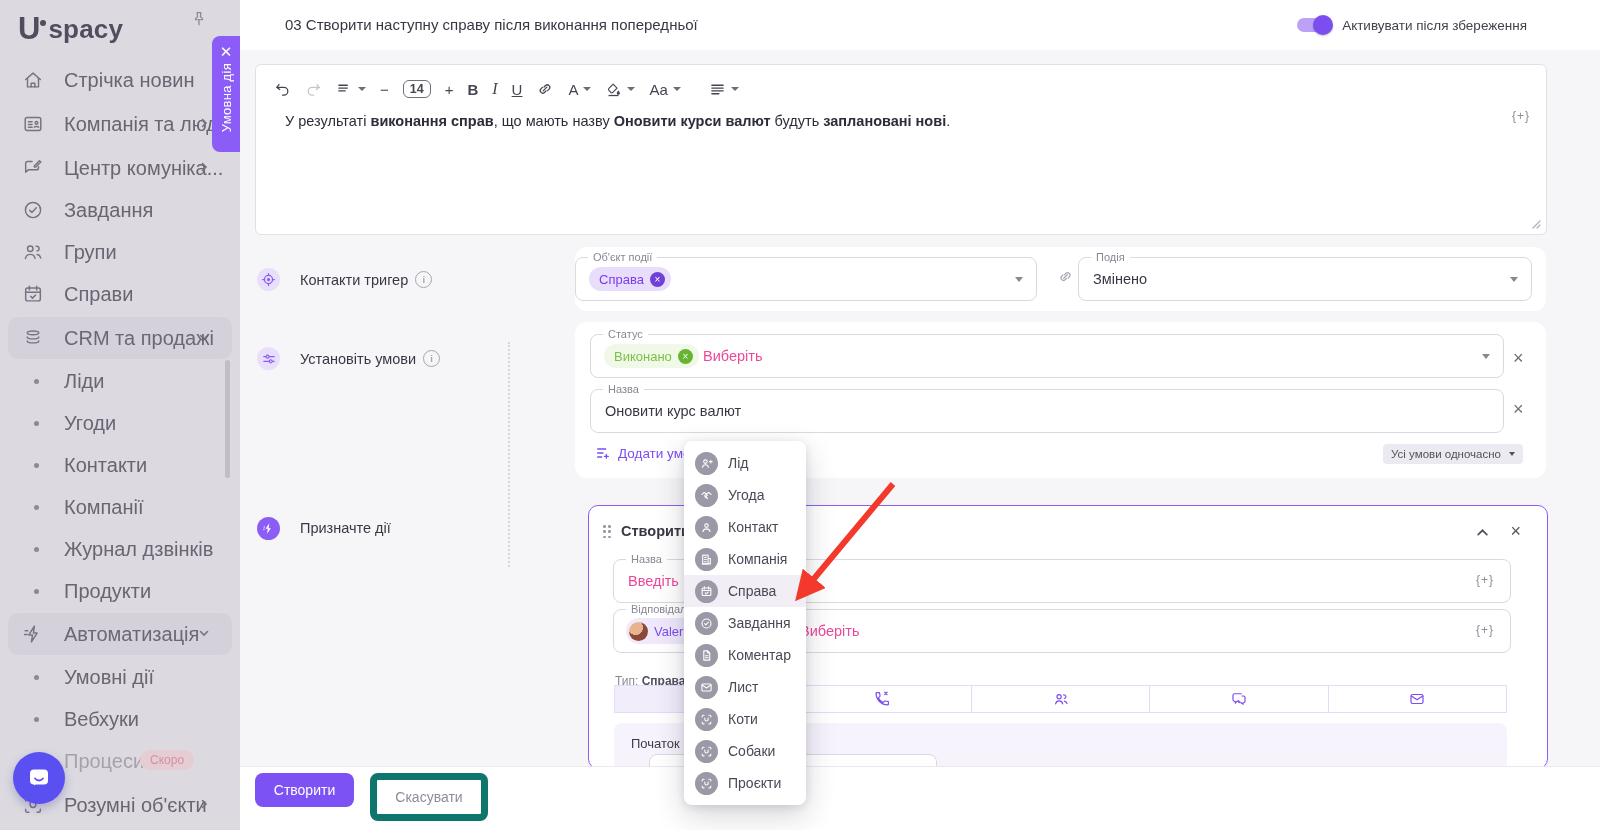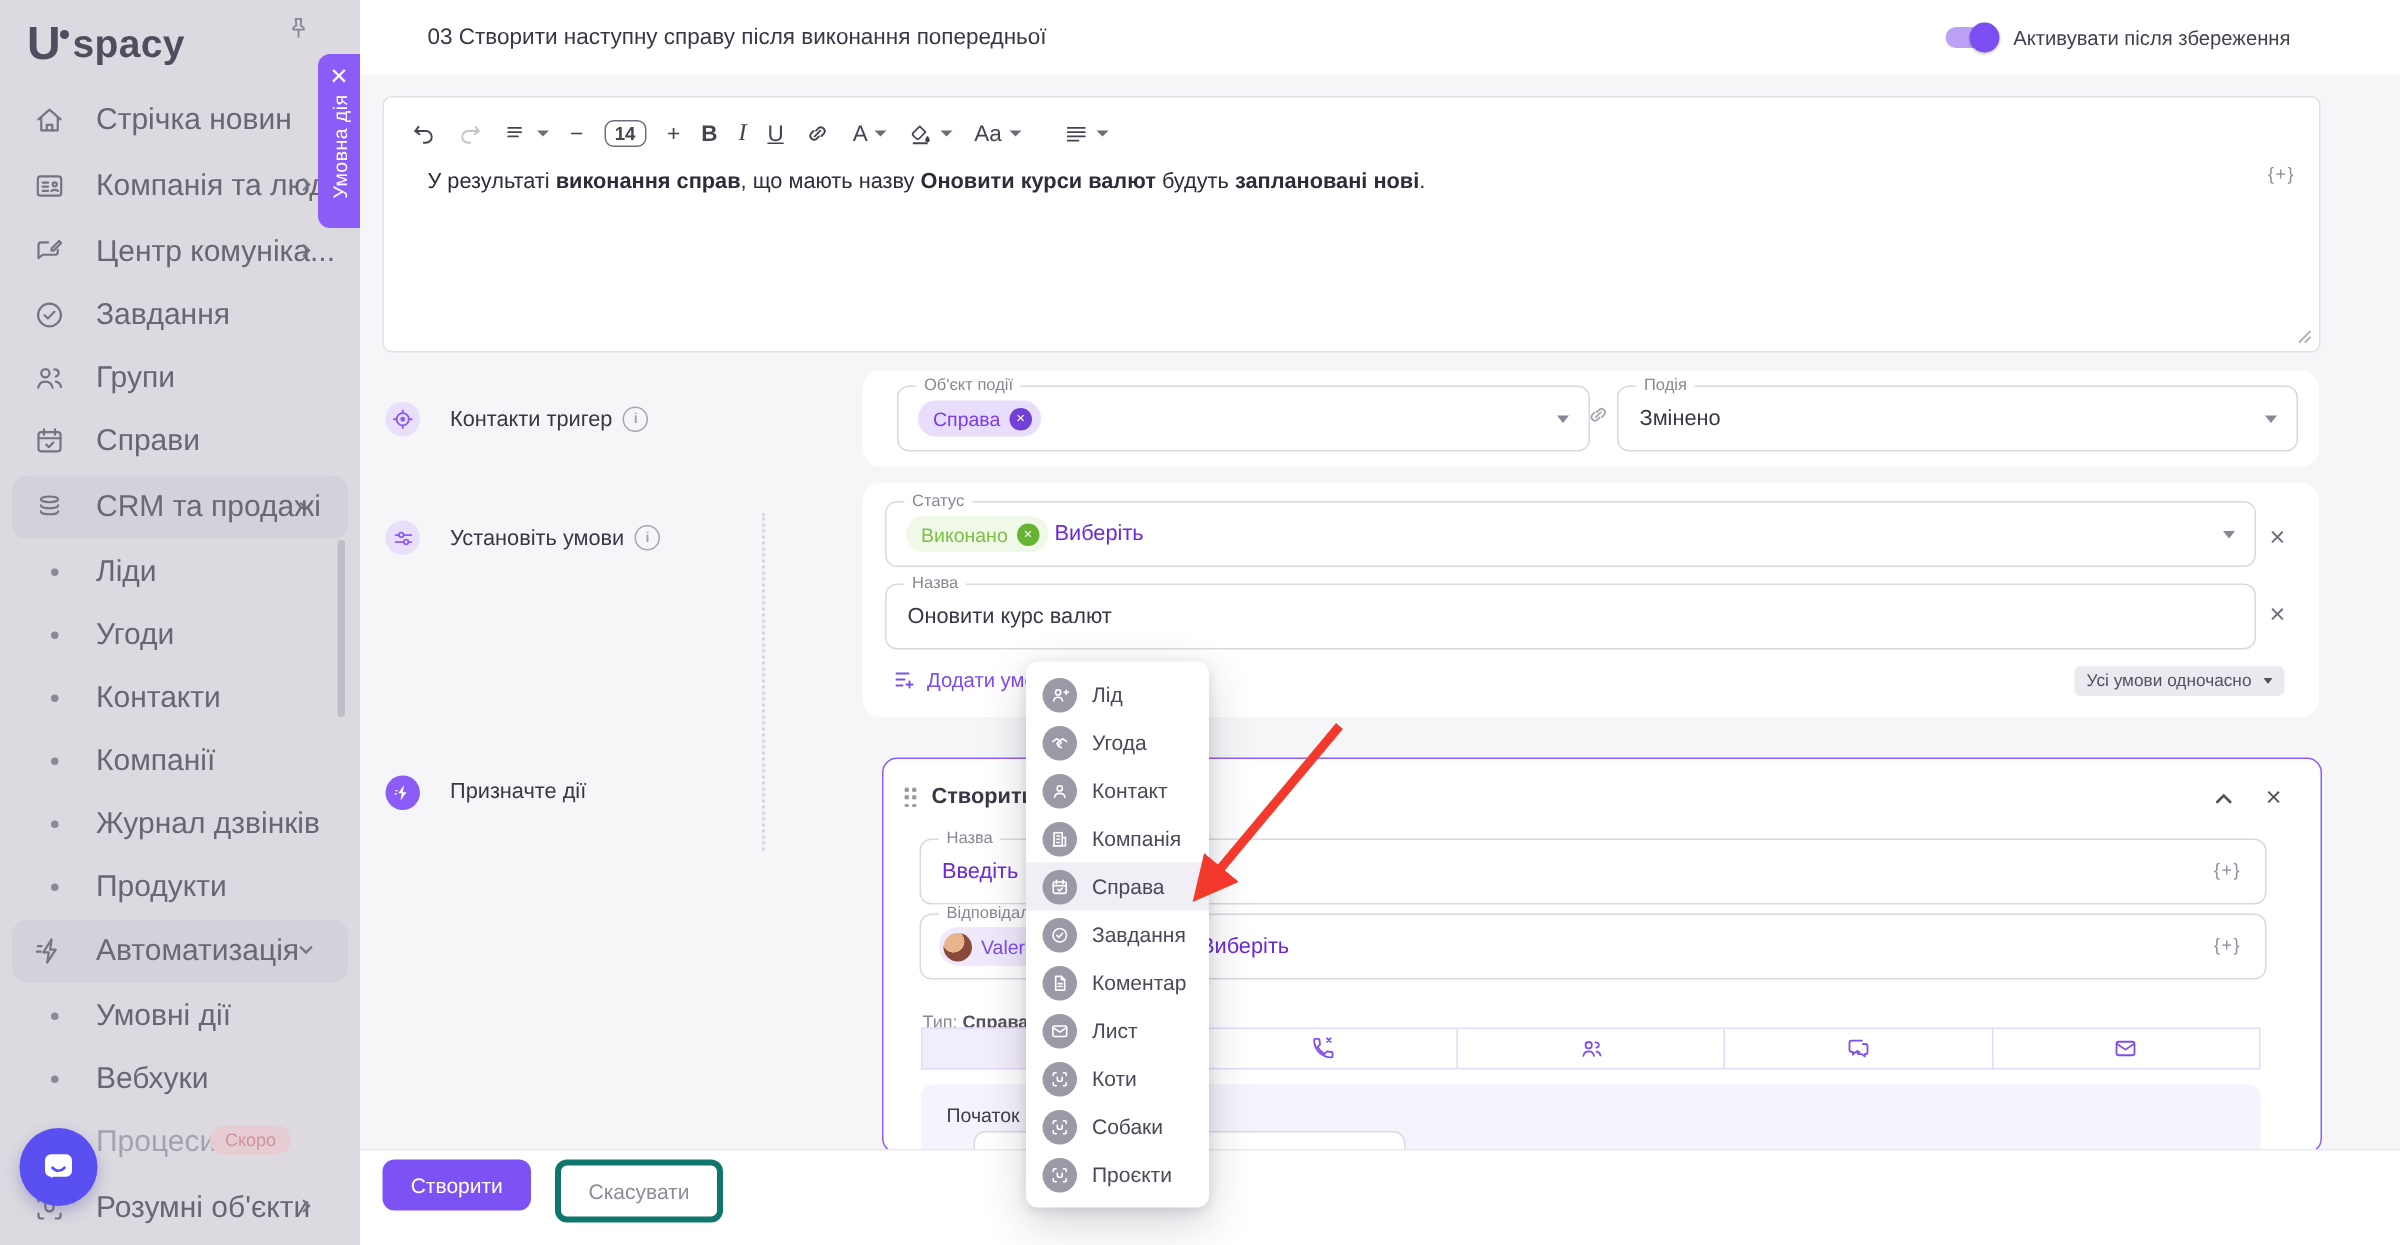--- a/index.html
+++ b/index.html
@@ -70,21 +70,21 @@
   .sec-icon.lightp{background:#E9DFFB;}
   .sec-icon.solidp{background:#8B5CF6;}
   .sec-label{position:absolute;font-size:14.5px;font-weight:500;color:#3A3744;display:flex;align-items:center;gap:7px;}
   .connector{position:absolute;left:268px;top:292px;height:225px;border-left:2px dotted #D8D5DE;z-index:0;}
 
   .panel{position:absolute;background:#fff;border-radius:12px;}
 
   .fieldset{position:absolute;border:1px solid #DBD8E0;border-radius:8px;background:#fff;}
   .flabel{position:absolute;top:-7px;left:12px;background:#fff;padding:0 5px;font-size:11px;color:#8A8794;line-height:13px;white-space:nowrap;}
   .fval{position:absolute;left:14px;top:50%;transform:translateY(-50%);font-size:14.5px;color:#3A3744;white-space:nowrap;}
-  .fplaceholder{color:#6d28d9;}
+  .fplaceholder{color:#ec4899;}
   .sel-arrow{position:absolute;right:13px;top:50%;margin-top:-2px;width:0;height:0;
              border-left:4.5px solid transparent;border-right:4.5px solid transparent;border-top:5px solid #8A8794;}
   .chip{position:absolute;left:13px;top:50%;transform:translateY(-50%);height:24px;display:flex;align-items:center;
         gap:6px;padding:0 6px 0 10px;border-radius:13px;font-size:13px;white-space:nowrap;}
   .chip.purple{background:#E8DDFB;color:#7C3BED;}
   .chip.green{background:#F0F9E8;color:#7CC044;justify-content:flex-end;}
   .chip .cx{width:15px;height:15px;border-radius:50%;color:#fff;font-size:10px;line-height:15px;text-align:center;}
   .chip.purple .cx{background:#7140D6;}
   .chip.green .cx{background:#67B433;}
   .xbtn{position:absolute;font-size:18px;color:#6F6B79;line-height:18px;}
@@ -113,21 +113,21 @@
   .tseg:first-child{margin-left:0;background:#F2EDFB;border-color:#E4DAF9;}
   .lavender{position:absolute;left:25px;top:217px;width:893px;height:48px;background:#F6F3FC;border-radius:8px;}
   .start-label{position:absolute;left:17px;top:13px;font-size:13px;color:#3F3B49;}
   .start-field{position:absolute;left:35px;top:31px;width:286px;height:30px;background:#fff;border:1px solid #DBD8E0;border-radius:8px;}
 
   
   .footer{position:absolute;left:240px;top:766px;width:1360px;height:64px;background:#fff;
           border-top:1px solid #EAE8EE;z-index:40;}
   .btn{position:absolute;top:6px;height:34px;border-radius:8px;font-size:14px;display:flex;align-items:center;justify-content:center;}
   .btn.primary{left:15px;width:99px;background:#7C52F5;color:#fff;}
-  .btn.secondary{left:130px;width:104px;background:#fff;border:4px solid #0f766e;color:#8F8C99;}
+  .btn.secondary{left:130px;width:104px;background:#fff;border:7px solid #0f766e;color:#8F8C99;}
 
   
   .dropdown{position:absolute;left:684px;top:441px;width:122px;background:#fff;border-radius:8px;z-index:60;
             box-shadow:0 10px 30px rgba(40,35,60,.20),0 2px 8px rgba(40,35,60,.12);padding:6px 0;}
   .ditem{height:32px;display:flex;align-items:center;gap:10px;padding:0 0 0 11px;}
   .ditem.active{background:#F1EEF5;}
   .dcirc{width:23px;height:23px;border-radius:50%;background:#9C98A6;display:flex;align-items:center;justify-content:center;flex:0 0 auto;}
   .ditem span.dl{font-size:14px;color:#4C4856;white-space:nowrap;}
 
   .arrow-svg{position:absolute;left:770px;top:470px;z-index:70;pointer-events:none;}
@@ -407,21 +407,21 @@
           <circle cx="12" cy="12" r="6.5"></circle>
           <circle cx="12" cy="12" r="1.6" fill="#8B5CF6"></circle>
           <path d="M12 2.6v2.6M12 18.8v2.6M2.6 12h2.6M18.8 12h2.6"></path>
         </svg>
     </div>
     <div class="sec-label" style="left:60px;top:221px">
       <span>Контакти тригер</span>
       <span class="info-circ">i</span>
     </div>
     <div class="panel" style="left:335px;top:197px;width:971px;height:64px;">
-      <div class="fieldset" style="left:23px;top:10px;width:460px;height:42px;">
+      <div class="fieldset" style="left:0;top:10px;width:460px;height:42px;">
         <span class="flabel">Об'єкт події</span>
         <span class="chip purple">
           <span>Справа</span>
           <span class="cx">×</span>
         </span>
         <span class="sel-arrow"></span>
       </div>
       <span style="position:absolute;left:482px;top:21px;">
         <svg width="17" height="17" viewBox="0 0 24 24" fill="none" stroke="#A8A4B0" stroke-width="1.7" stroke-linecap="round">
             <path d="M9.5 14.5l5-5"></path>

